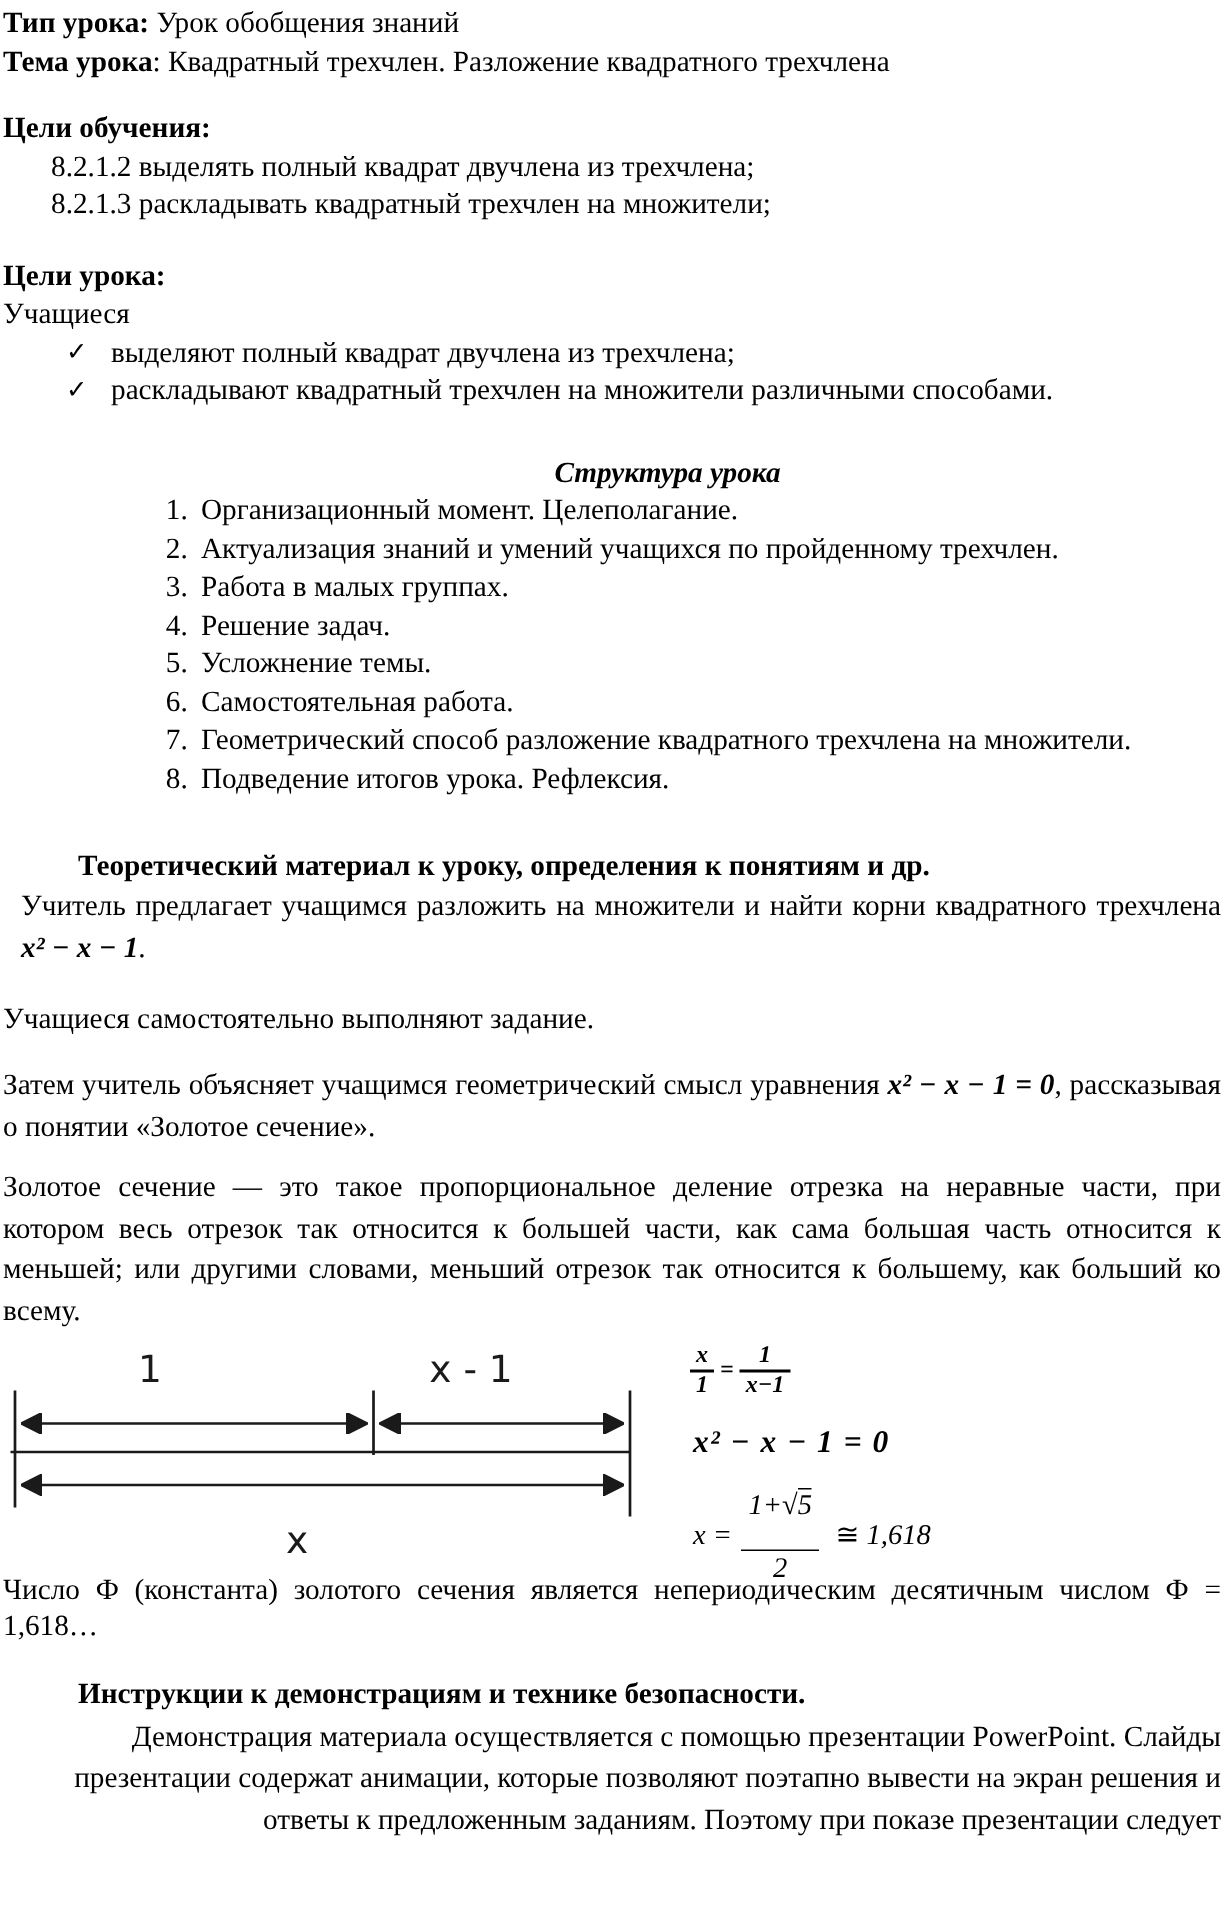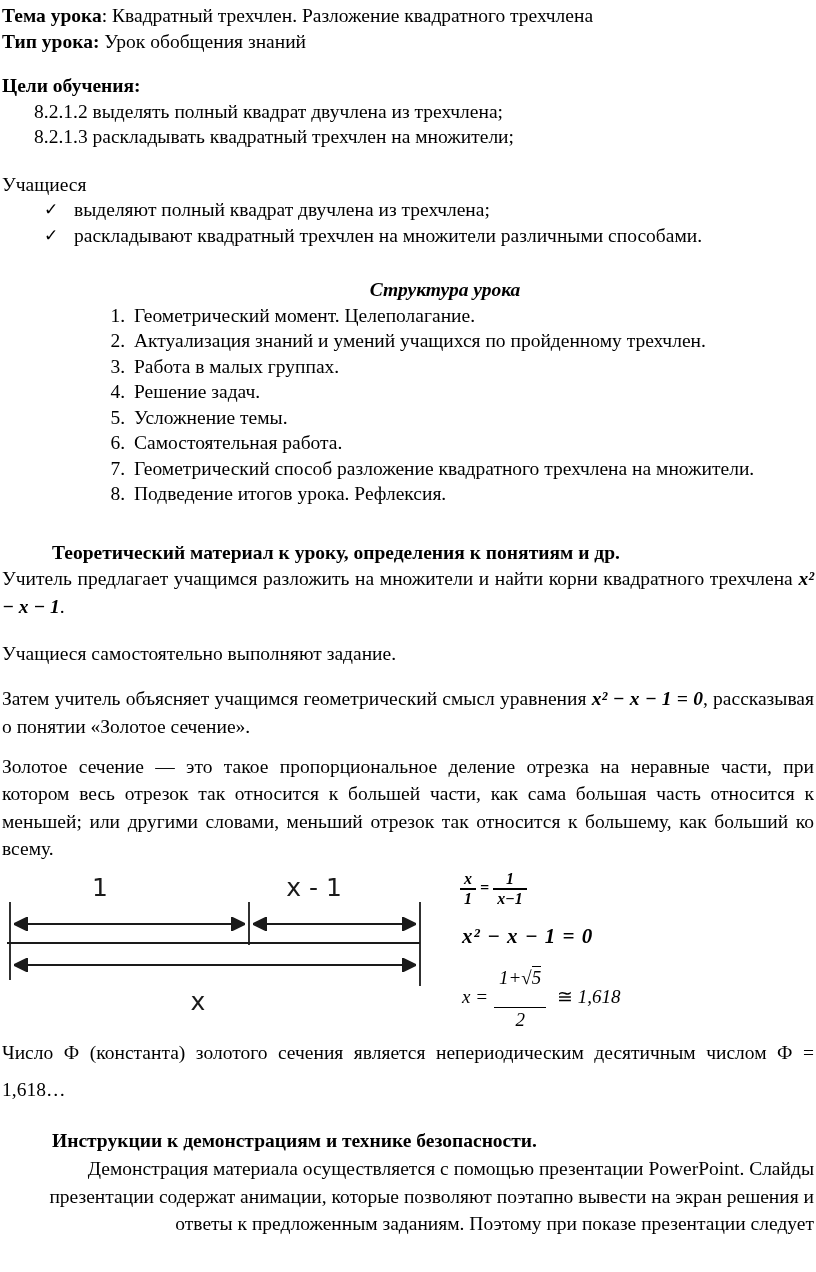--- a/index.html
+++ b/index.html
@@ -27,73 +27,74 @@
     font-weight: 700; font-style: italic; text-align: center;
     margin-left: 74px;
     margin-top: 12px;
   }
   ol.structure-list { margin: 0; padding-left: 128px; }
   ol.structure-list li { padding-left: 4px; }
   .section-heading { font-weight: 700; text-indent: 50px; }
   .theory-heading { margin-top: 33px; }
   .just { text-align: justify; }
   .math { font-weight: 700; font-style: italic; }
-  .p-theory1 { line-height: 28px; }
+  .p-theory1 { line-height: 28px; margin-left: 12px; }
   .p-theory2 { margin-top: 20px; }
   .p-theory3 { margin-top: 18px; line-height: 28px; }
   .p-golden  { margin-top: 12px; line-height: 27.5px; }
   .figure-row { display: flex; align-items: flex-start; margin-top: 5px; height: 150px; }
   .figure-svg { flex: 0 0 auto; }
   .formula-col { margin-left: 12px; display: flex; flex-direction: column; align-items: flex-start; }
   .frac { display: inline-block; vertical-align: middle; text-align: center; }
   .frac .num { display: block; border-bottom: 2px solid #000; padding: 0 5px 18px 5px; }
   .frac .den { display: block; padding-top: 1px; }
   .formula1 { font-size: 16px; line-height: 18px; font-weight: 700; font-style: italic; margin-top: 2px; margin-left: 14px; }
   .formula1 .frac .num, .formula1 .frac .den { padding: 0 4px; }
   .formula2 { font-size: 21px; font-weight: 700; font-style: italic; margin-top: 16px; margin-left: 16px; letter-spacing: 1px; }
   .formula3 { font-size: 19px; font-style: italic; margin-top: 18px; margin-left: 16px; line-height: 22px; }
   .formula3 .frac { margin: 0 6px; }
   .formula3 .frac .num { border-bottom-width: 1.5px; }
   .sqrt-sign { font-style: normal; }
   .radicand { border-top: 1.5px solid #000; }
   .approx { font-style: normal; font-family: "DejaVu Serif", serif; }
-  .p-phi { margin-top: 16px; line-height: 37px; }
+  .p-phi { margin-top: 6px; line-height: 24px; }
   .instr-heading { margin-top: 20px; }
   .p-final { margin-top: 2px; line-height: 27.5px; text-align: right; }
   svg line, svg path { stroke: #1a1a1a; }
   svg text {
     font-family: "DejaVu Sans", sans-serif; font-size: 25px; fill: #1a1a1a;
   }
 </style>
 </head>
 <body>
 
 <div class="page">
 
 
+  <p class="meta-line"><b>Тип урока: </b><span>Урок обобщения знаний</span></p>
   <p class="meta-line"><b>Тема урока</b><span>: </span><span>Квадратный трехчлен. Разложение квадратного трехчлена</span></p>
-  <p class="meta-line"><b>Тип урока: </b><span>Урок обобщения знаний</span></p>
 
   <div class="sp19"></div>
 
   <p class="bold">Цели обучения:</p>
   <p class="goal-item">8.2.1.2 выделять полный квадрат двучлена из трехчлена;</p>
   <p class="goal-item">8.2.1.3 раскладывать квадратный трехчлен на множители;</p>
 
   <div class="sp22"></div>
 
+  <p class="bold">Цели урока:</p>
   <p>Учащиеся</p>
   <p class="check-item"><span class="mark">✓</span><span>выделяют полный квадрат двучлена из трехчлена;</span></p>
   <p class="check-item"><span class="mark">✓</span><span>раскладывают квадратный трехчлен на множители различными способами.</span></p>
 
   <div class="sp17"></div>
 
   <p class="structure-heading">Структура урока</p>
   <ol class="structure-list">
-    <li>Геометрический момент. Целеполагание.</li>
+    <li>Организационный момент. Целеполагание.</li>
     <li>Актуализация знаний и умений учащихся по пройденному трехчлен.</li>
     <li>Работа в малых группах.</li>
     <li>Решение задач.</li>
     <li>Усложнение темы.</li>
     <li>Самостоятельная работа.</li>
     <li>Геометрический способ разложение квадратного трехчлена на множители.</li>
     <li>Подведение итогов урока. Рефлексия.</li>
   </ol>
 
   <p class="section-heading theory-heading">Теоретический материал к уроку, определения к понятиям и др.</p>

